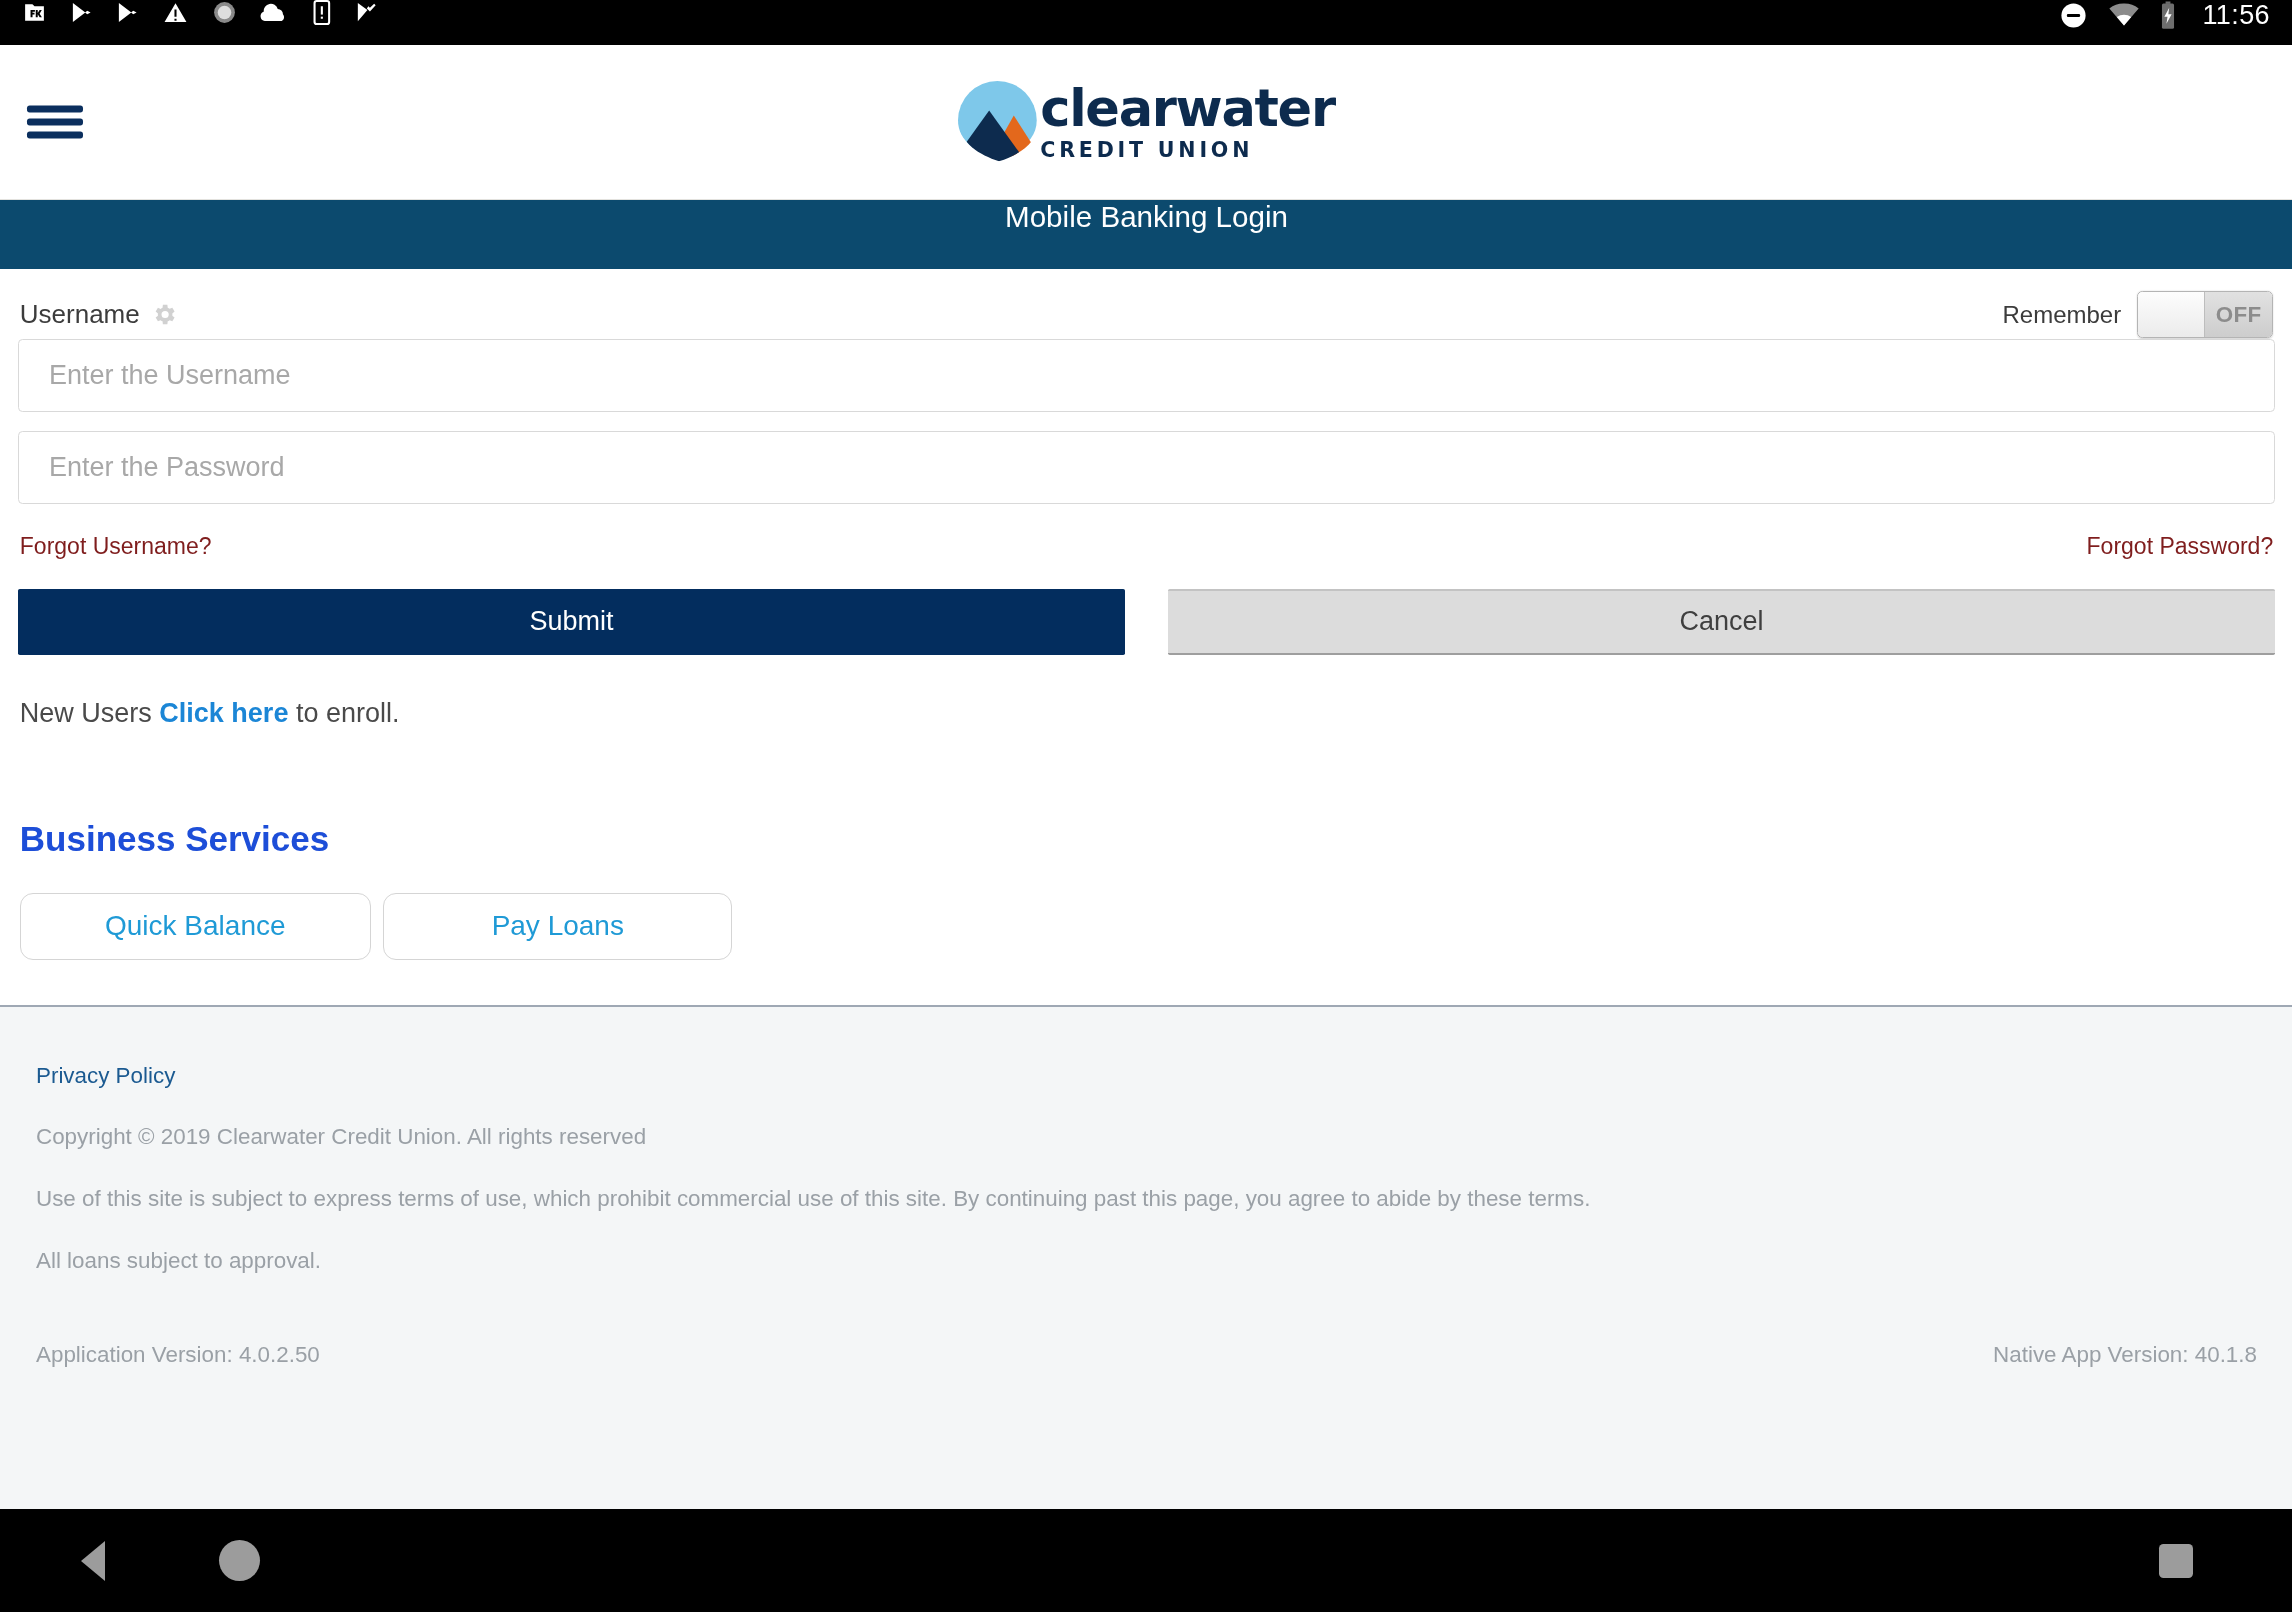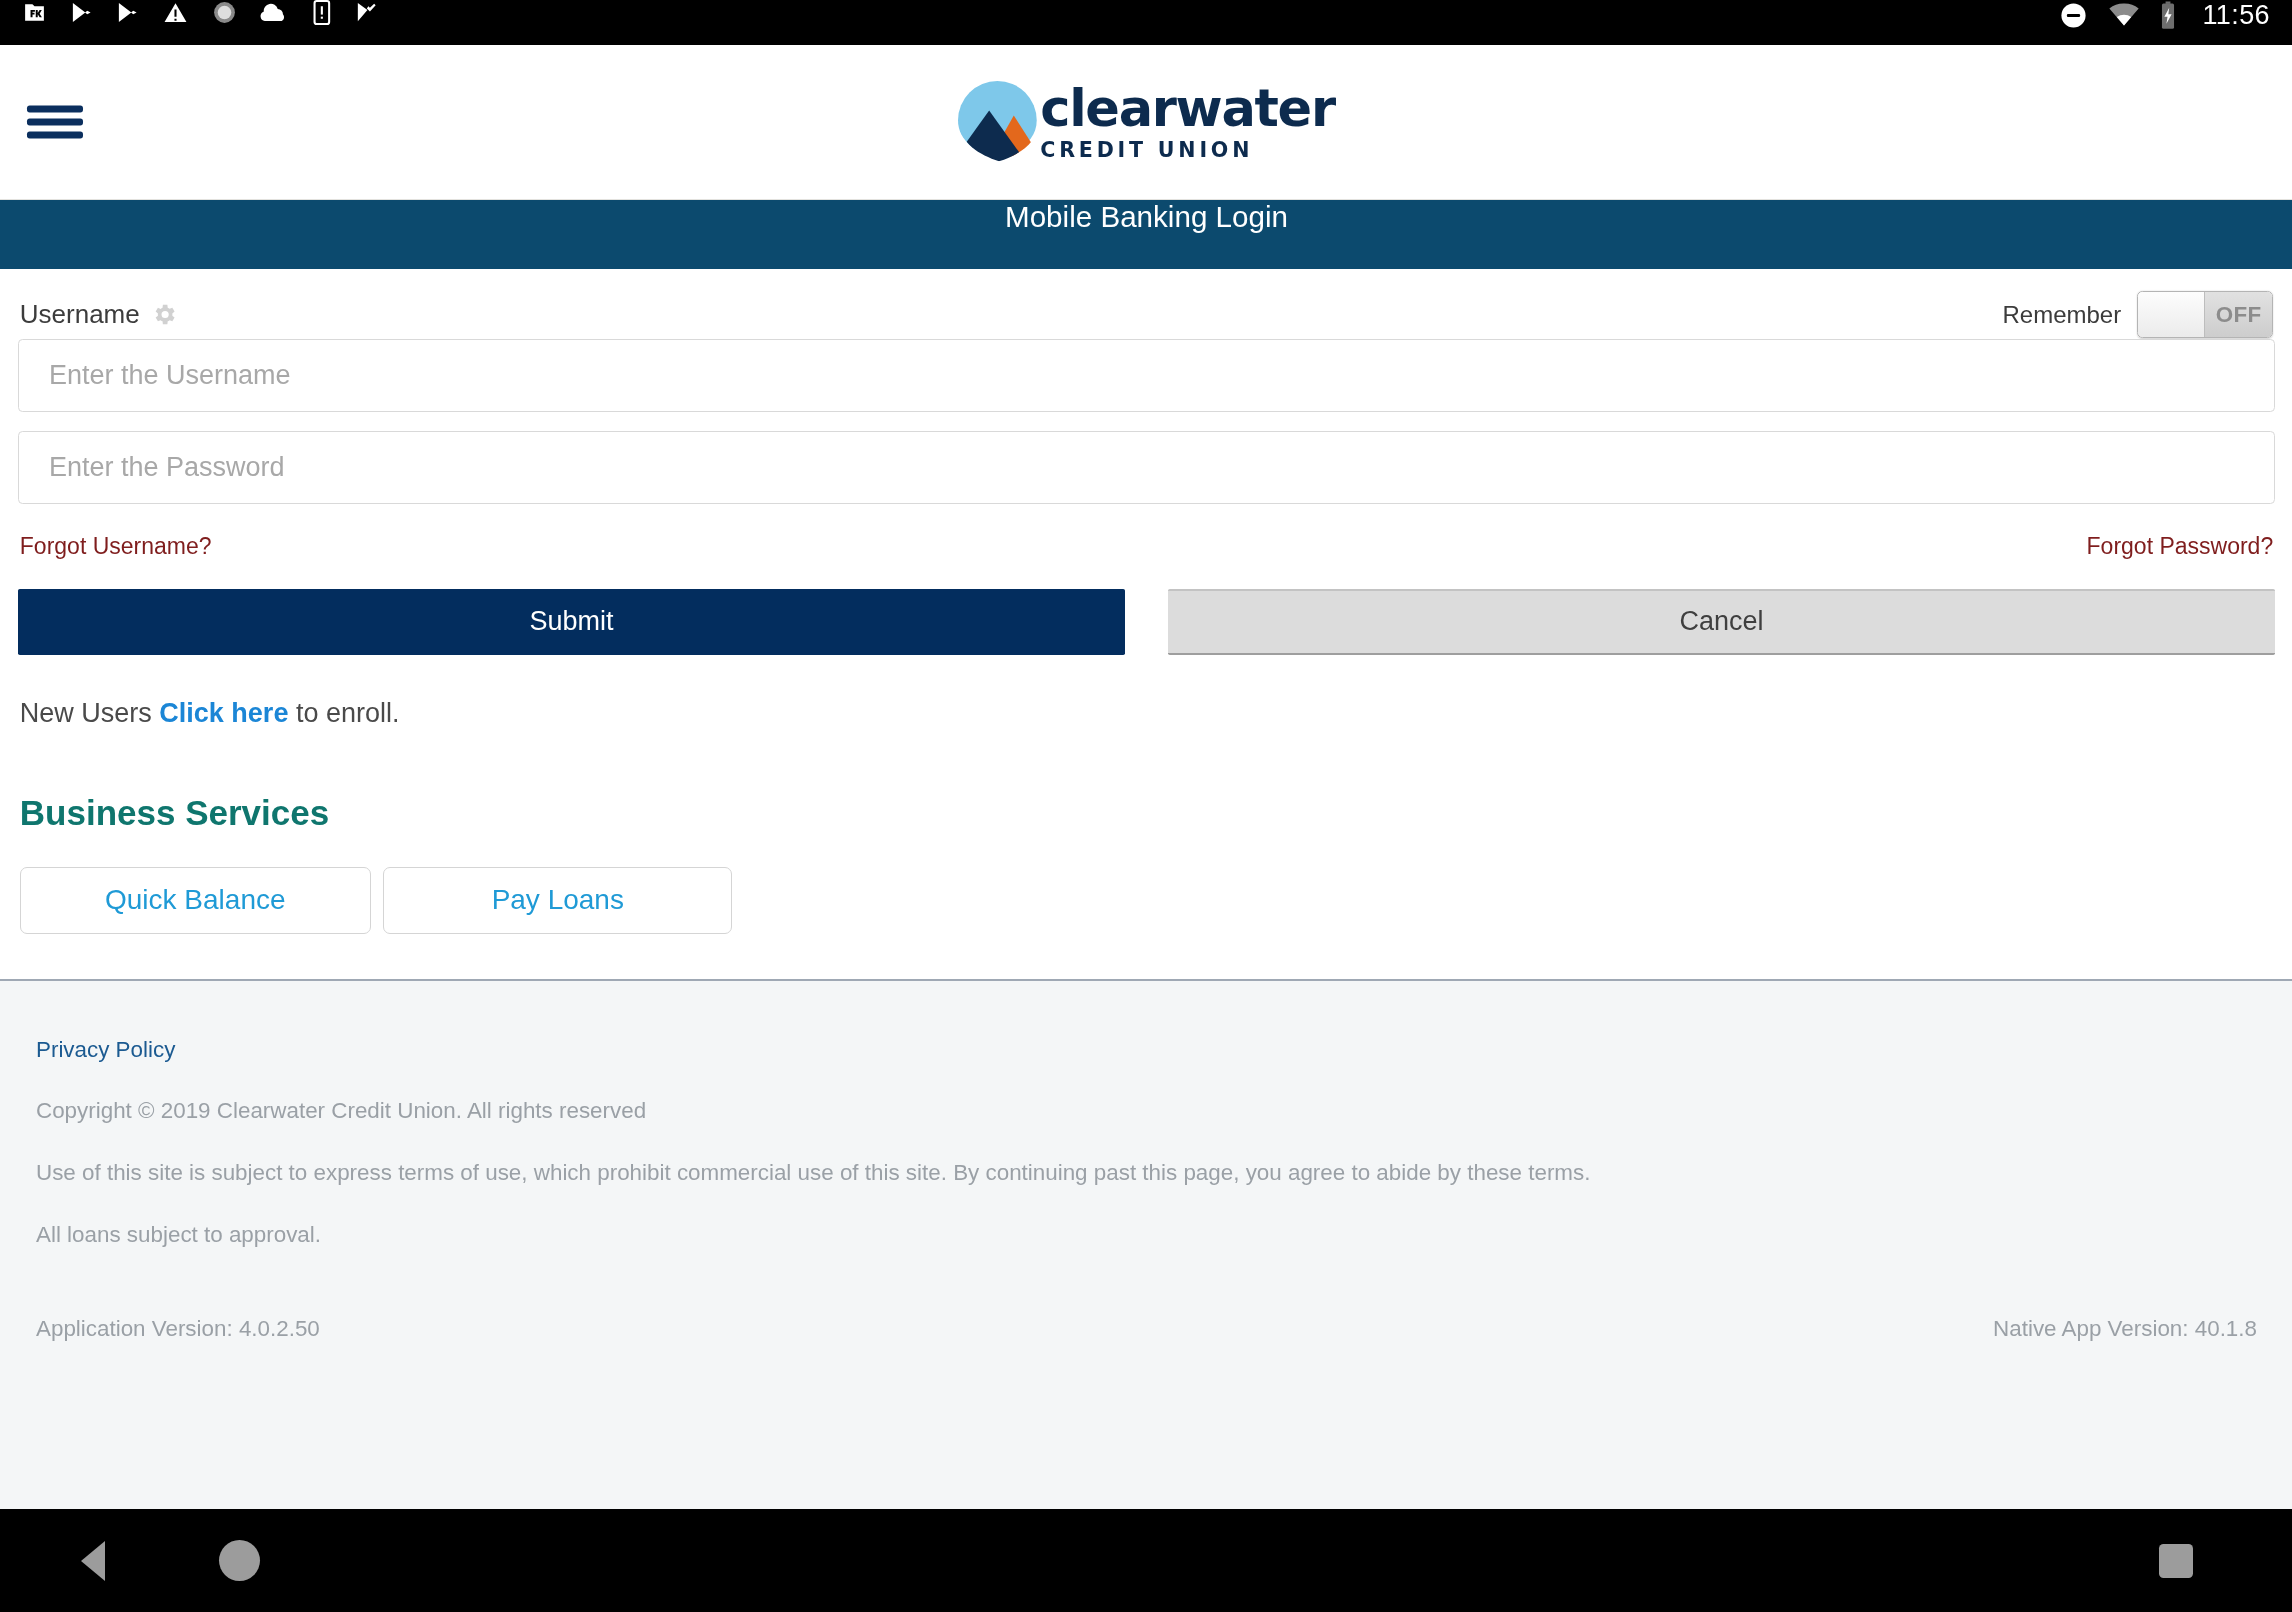--- a/index.html
+++ b/index.html
@@ -223,34 +223,34 @@
     padding-left: 1.8px;
   }
   .enroll-line a {
     color: #1b86d6;
     font-weight: bold;
     text-decoration: none;
     cursor: pointer;
   }
 
   .section-title {
-    margin-top: 64px;
+    margin-top: 90px;
     font-size: 35px;
     font-weight: bold;
-    color: #0f766e;
+    color: #1d4ed8;
     padding-left: 1.8px;
   }
 
   .chip-row { display: flex; gap: 12.5px; margin-top: 34px; padding-left: 1.8px; }
   .chip {
     min-width: 351px;
     height: 67px;
     background: #ffffff;
     border: 1.8px solid #d5d5d5;
-    border-radius: 7px;
+    border-radius: 13px;
     color: #1f9ad6;
     font-size: 28px;
     display: flex;
     align-items: center;
     justify-content: center;
     cursor: pointer;
     font-family: "Liberation Sans", sans-serif;
   }
   .chip-wide { min-width: 349px; }
 

